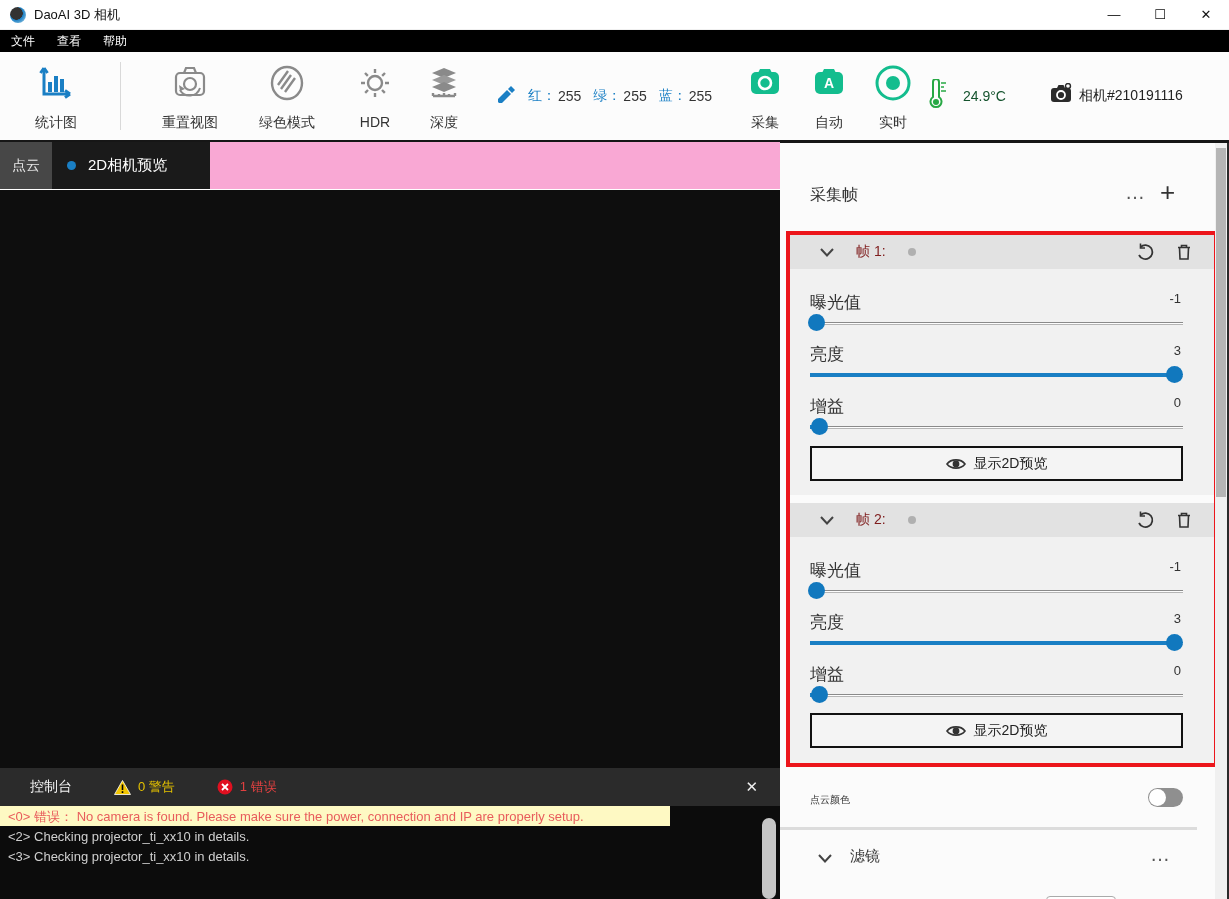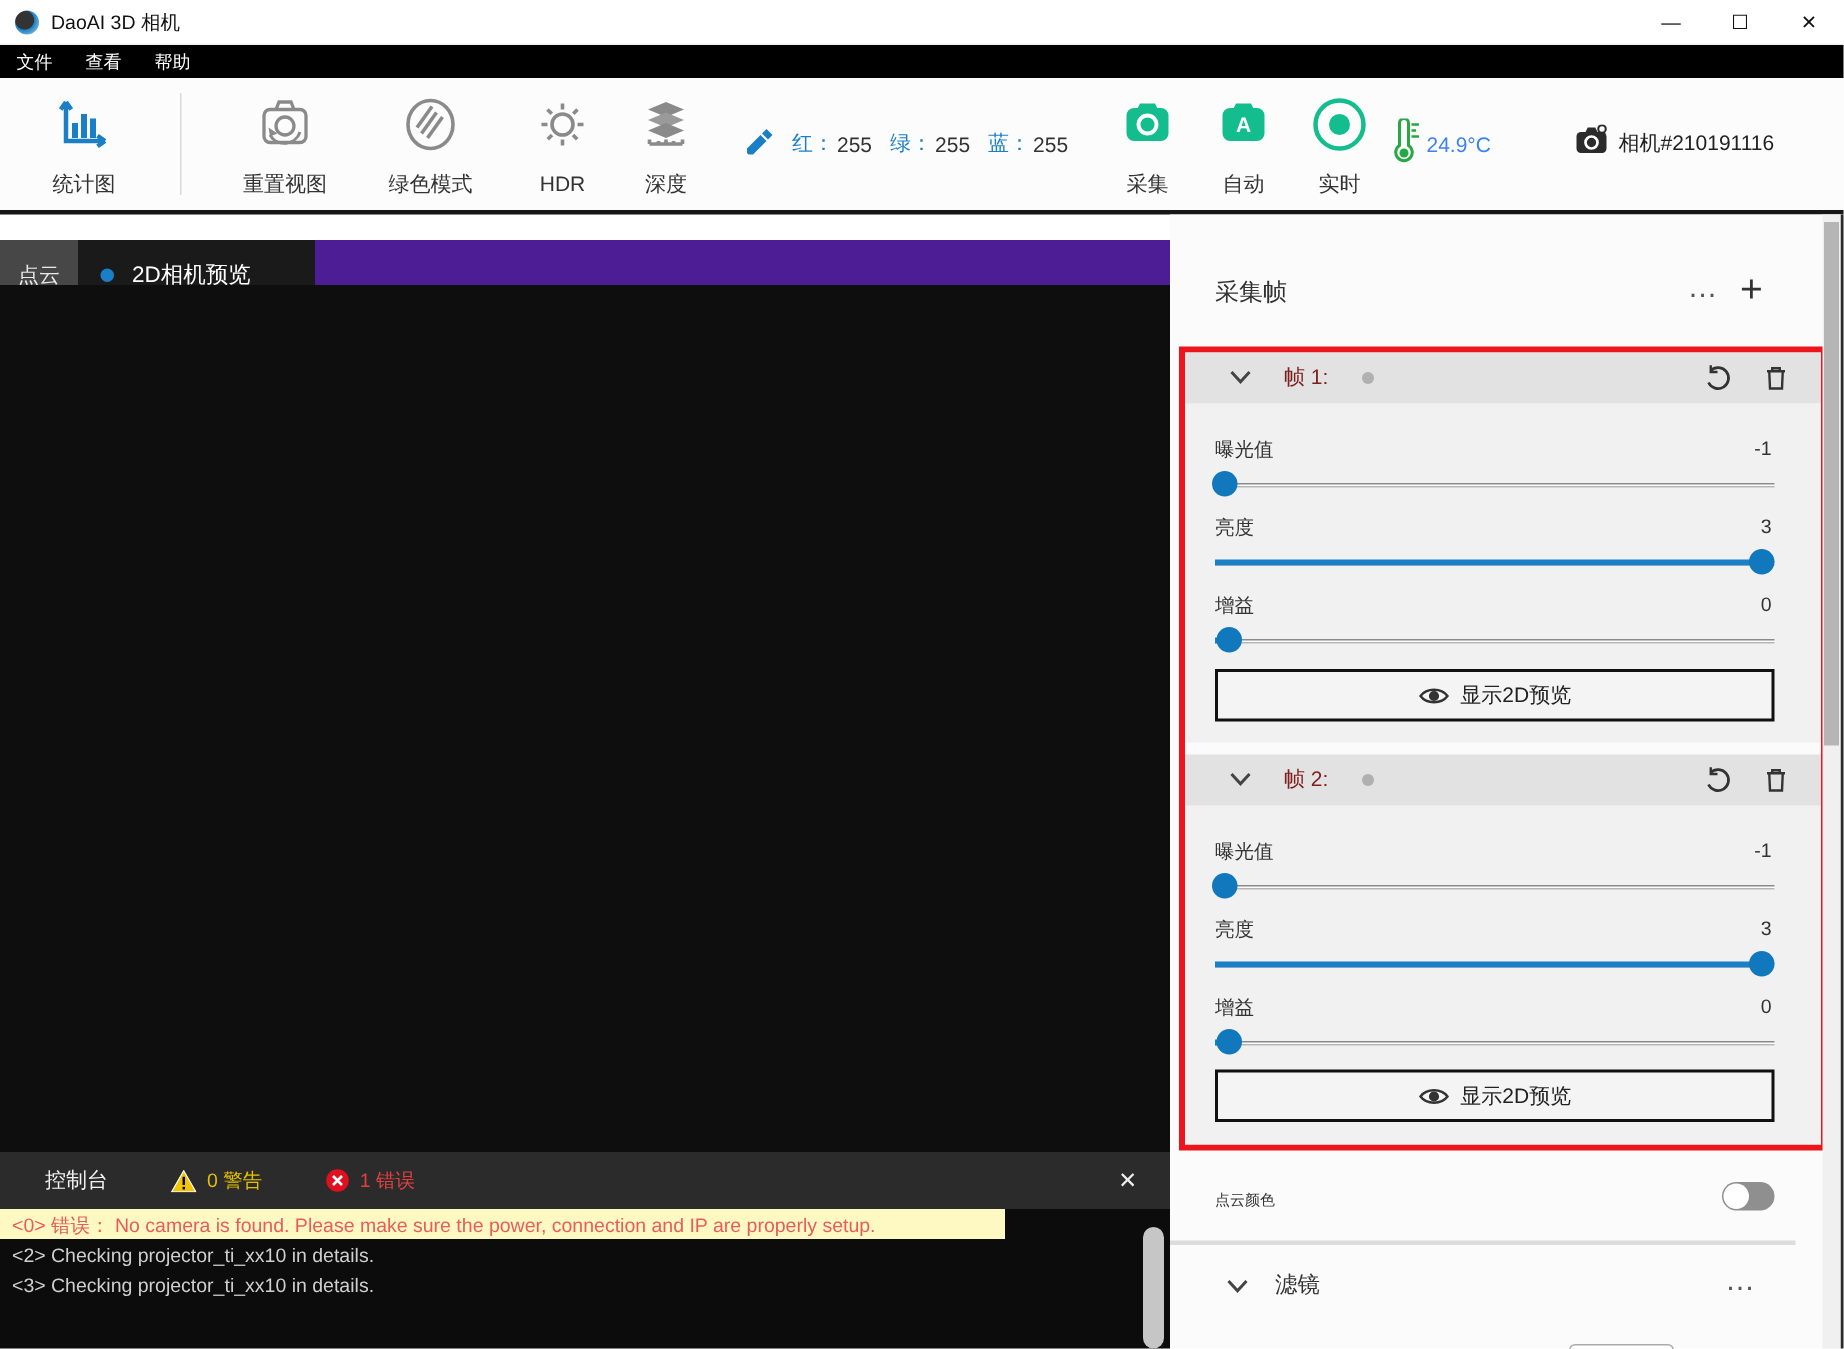--- a/index.html
+++ b/index.html
@@ -24,27 +24,27 @@
   
   #toolbar { position:absolute; left:0; top:52px; width:1229px; height:88px; background:#fcfcfc; }
   .tool { position:absolute; top:8px; display:flex; flex-direction:column; align-items:center; width:70px; }
   .tool .ticon { height:46px; display:flex; align-items:center; justify-content:center; }
   .tool .tlabel { font-size:14px; color:#333; margin-top:8px; white-space:nowrap; }
   #tb-divider { position:absolute; left:120px; top:10px; width:1px; height:68px; background:#d9d9d9; }
   #picker-group { position:absolute; left:496px; top:0; height:88px; display:flex; align-items:center; font-size:14px; }
   .rgb-label { color:#1a7fc4; margin:0 2px 0 12px; }
   .rgb-value { color:#333; }
   #temp-group { position:absolute; left:925px; top:0; height:88px; display:flex; align-items:center; }
-  #temp-text { font-size:14px; color:#3b82f6; margin-left:4px; }
+  #temp-text { font-size:14px; color:#14532d; margin-left:16px; }
   #camid-group { position:absolute; left:1050px; top:0; height:88px; display:flex; align-items:center; }
   #camid-text { font-size:14px; color:#222; margin-left:7px; }
   #content-topline { position:absolute; left:0; top:140px; width:1229px; height:3px; background:#161616; }
 
   
-  #tabbar { position:absolute; left:0; top:160px; width:780px; height:47px; background:#4c1d95; }
+  #tabbar { position:absolute; left:0; top:142px; width:780px; height:47px; background:#f9a8d4; }
   #tab-pointcloud { position:absolute; left:0; top:0; width:52px; height:47px; background:#474747;
     color:#e8e8e8; font-size:14px; display:flex; align-items:center; justify-content:center; }
   #tab-2d { position:absolute; left:52px; top:0; width:158px; height:47px; background:#1a1a1a;
     color:#fff; font-size:15px; display:flex; align-items:center; }
   #tab-2d .tabdot { width:9px; height:9px; border-radius:50%; background:#1a7fc4; margin:0 12px 0 15px; }
   #preview { position:absolute; left:0; top:190px; width:780px; height:578px; background:#0e0e0e; }
 
   
   #console-header { position:absolute; left:0; top:768px; width:780px; height:38px; background:#2b2b2b;
     display:flex; align-items:center; }
@@ -72,21 +72,21 @@
   .frame-header { position:absolute; left:10px; width:424px; height:34px; background:#e2e2e2;
     display:flex; align-items:center; }
   .frame-header .chev { margin-left:30px; }
   .frame-title { font-size:14px; color:#7f1d1d; margin-left:22px; }
   .frame-dot { width:8px; height:8px; border-radius:50%; background:#b0b0b0; margin-left:22px; }
   .frame-actions { margin-left:auto; display:flex; align-items:center; }
   .frame-actions .ic { margin-right:22px; display:flex; }
 
   .frame-body { position:absolute; left:10px; width:424px; background:#f1f1f1; }
 
-  .ctl-label { position:absolute; left:30px; font-size:13px; color:#333; }
+  .ctl-label { position:absolute; left:30px; font-size:17px; color:#333; }
   .ctl-value { position:absolute; right:46px; font-size:13px; color:#333; }
 
   .slider { position:absolute; left:30px; width:373px; height:18px; }
   .slider .track { position:absolute; left:0; top:8px; width:100%; height:3px;
     background:#fdfdfd; border-top:1px solid #8a8a8a; border-bottom:1px solid #b5b5b5; }
   .slider .fill { position:absolute; left:0; top:7px; height:4px; background:#1a7fc4; }
   .slider .thumb { position:absolute; top:0; width:17px; height:17px; border-radius:50%;
     background:#1178be; margin-left:-8px; }
 
   .preview-btn { position:absolute; left:30px; width:373px; height:35px; background:#f4f4f4;

